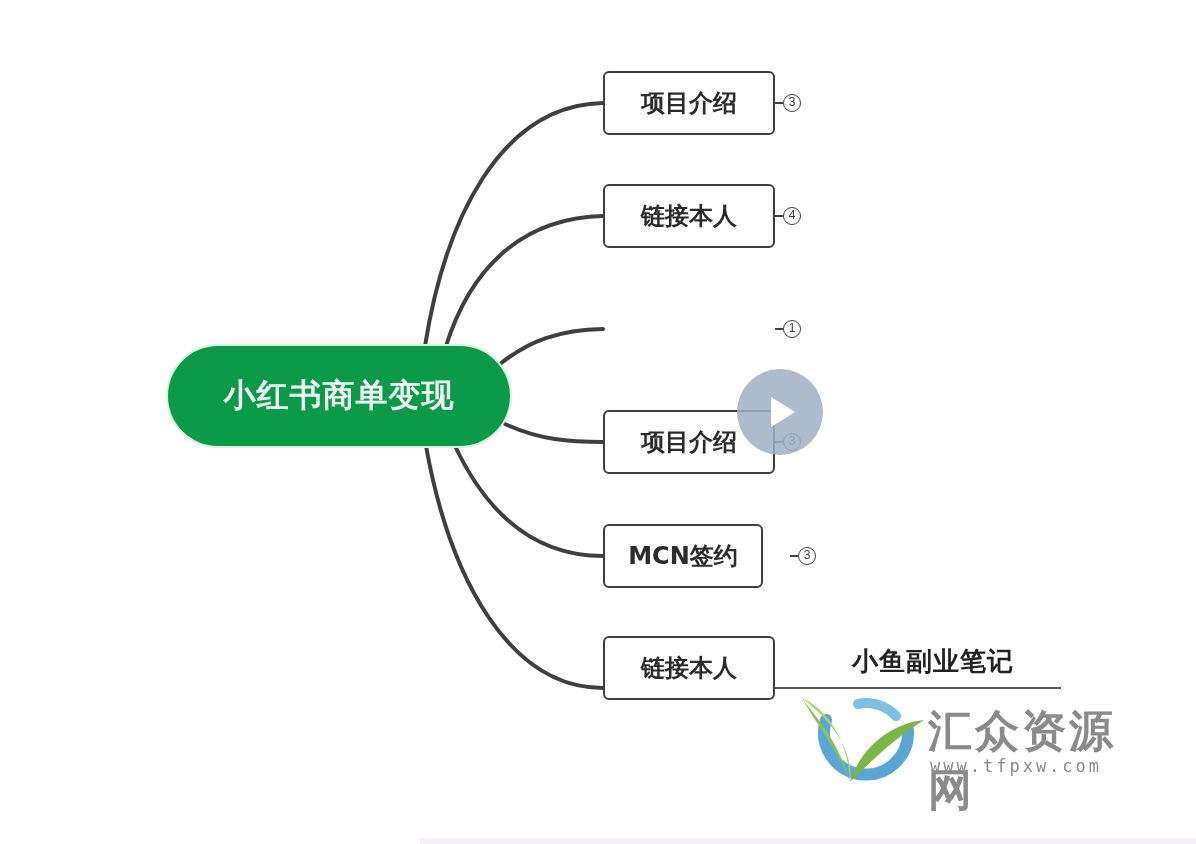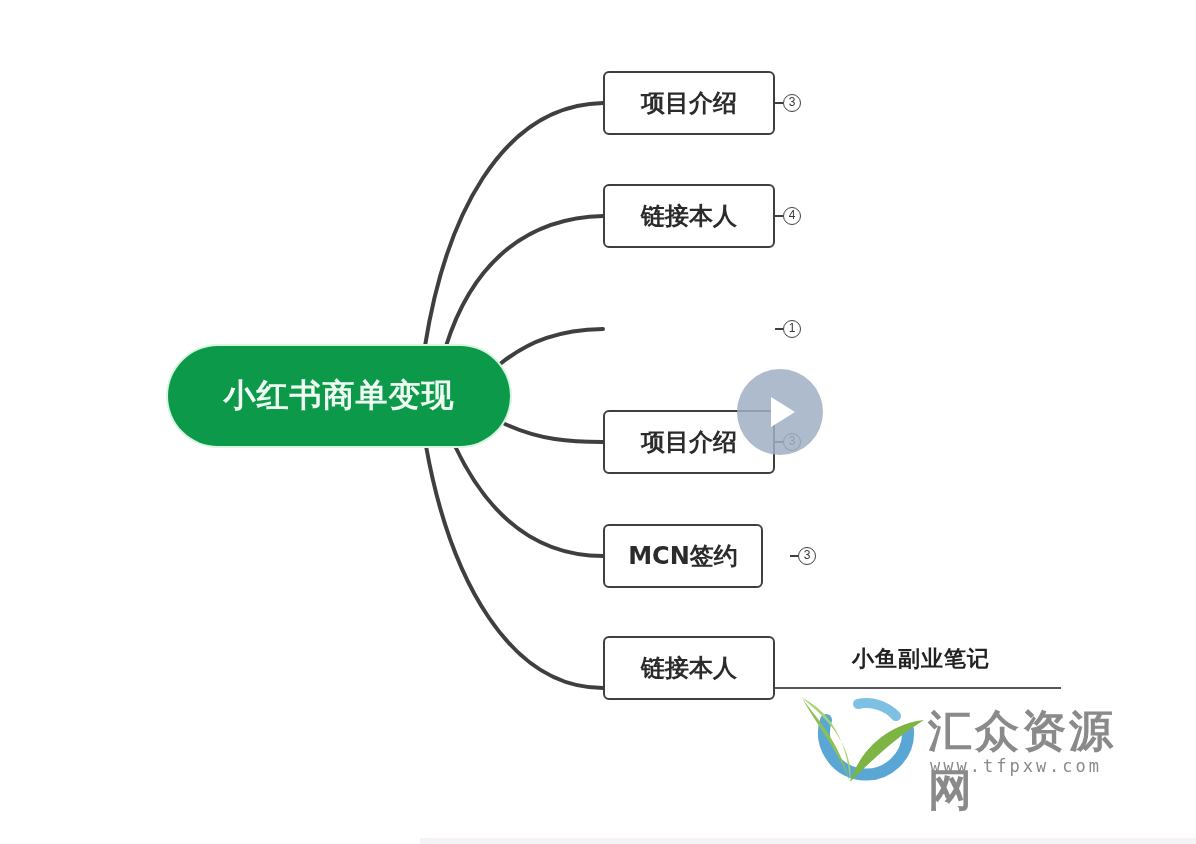--- a/index.html
+++ b/index.html
@@ -26,21 +26,21 @@
 
   .badge {
     position: absolute; width: 18px; height: 18px; box-sizing: border-box;
     border: 1.5px solid #3f3f3f; border-radius: 50%; background: #fff;
     font-size: 12px; line-height: 15px; text-align: center; color: #3a3a3a;
     font-family: "Liberation Sans", sans-serif;
   }
   .badge-stub { position: absolute; height: 2px; background: #3f3f3f; }
 
   .note-label {
-    position: absolute; left: 852px; top: 644px; font-weight: bold; font-size: 22px; color: #222;
+    position: absolute; left: 852px; top: 644px; font-weight: bold; font-size: 26px; color: #222;
     letter-spacing: 1px;
   }
   .note-line { position: absolute; left: 775px; top: 687px; width: 286px; height: 2px; background: #555; }
 
   .play-button {
     position: absolute; left: 737px; top: 369px; width: 86px; height: 86px; border-radius: 50%;
     background: rgba(160, 175, 195, 0.85);
     display: flex; align-items: center; justify-content: center;
   }
   .play-triangle {

